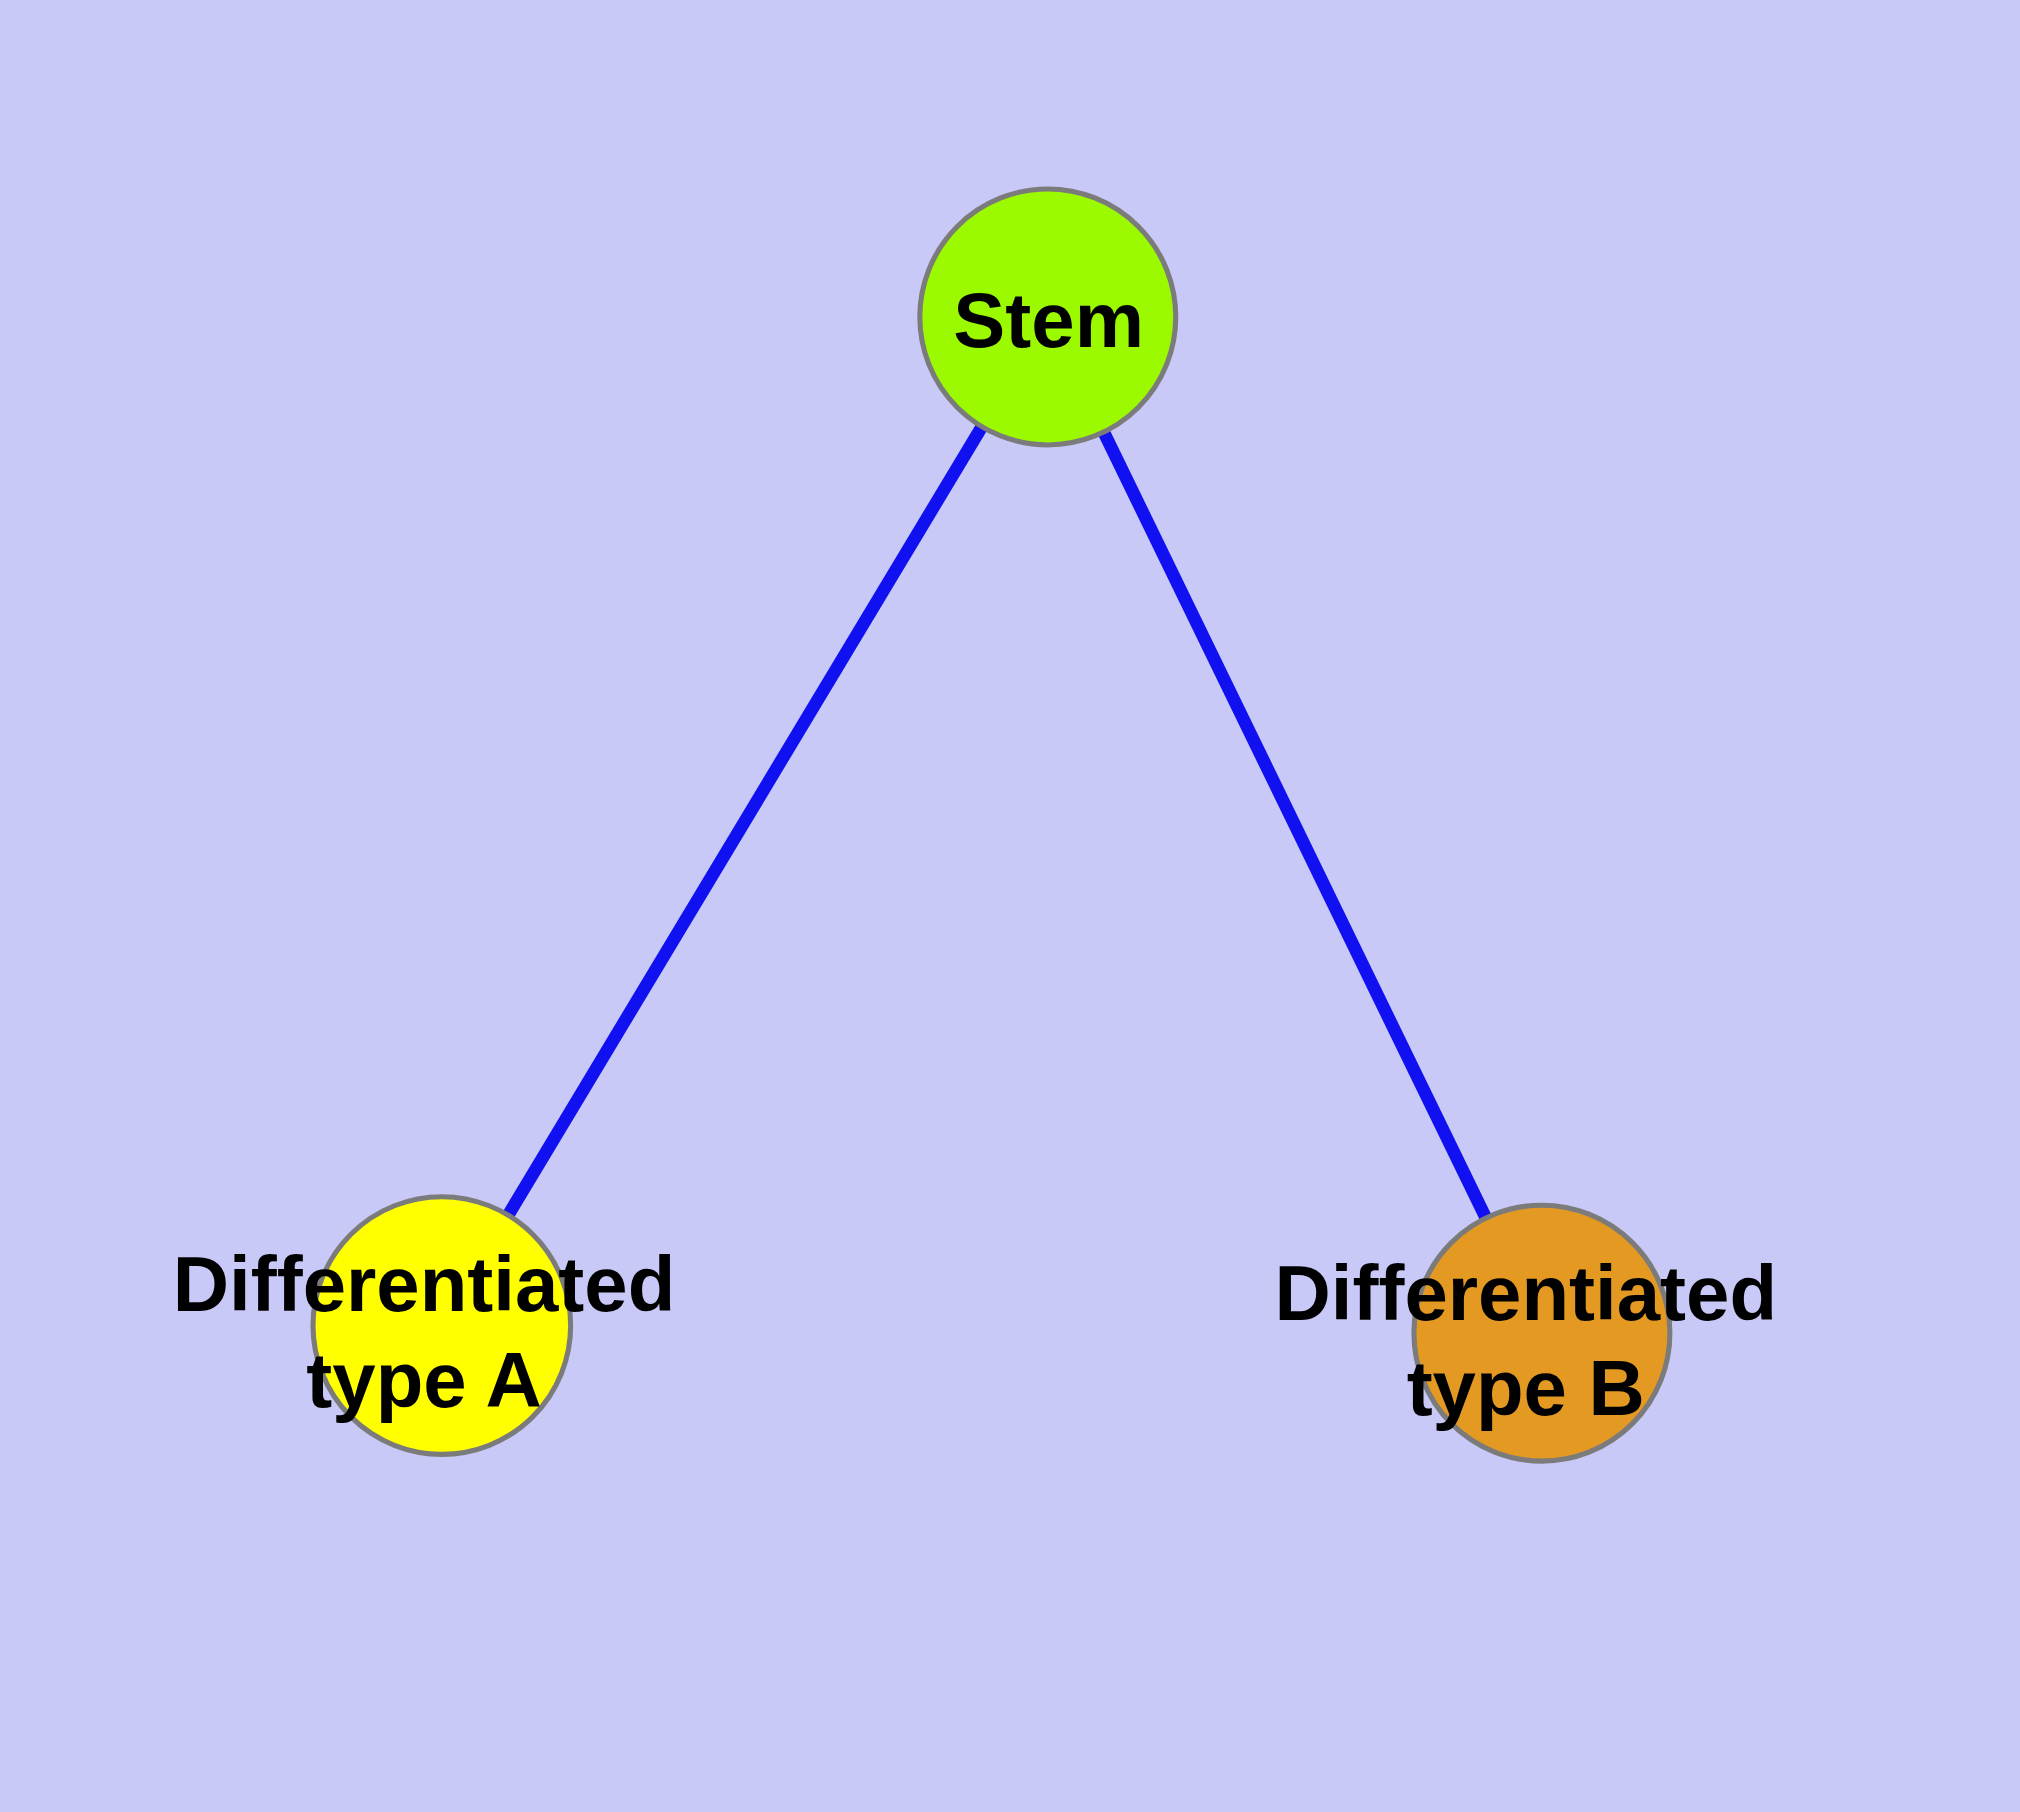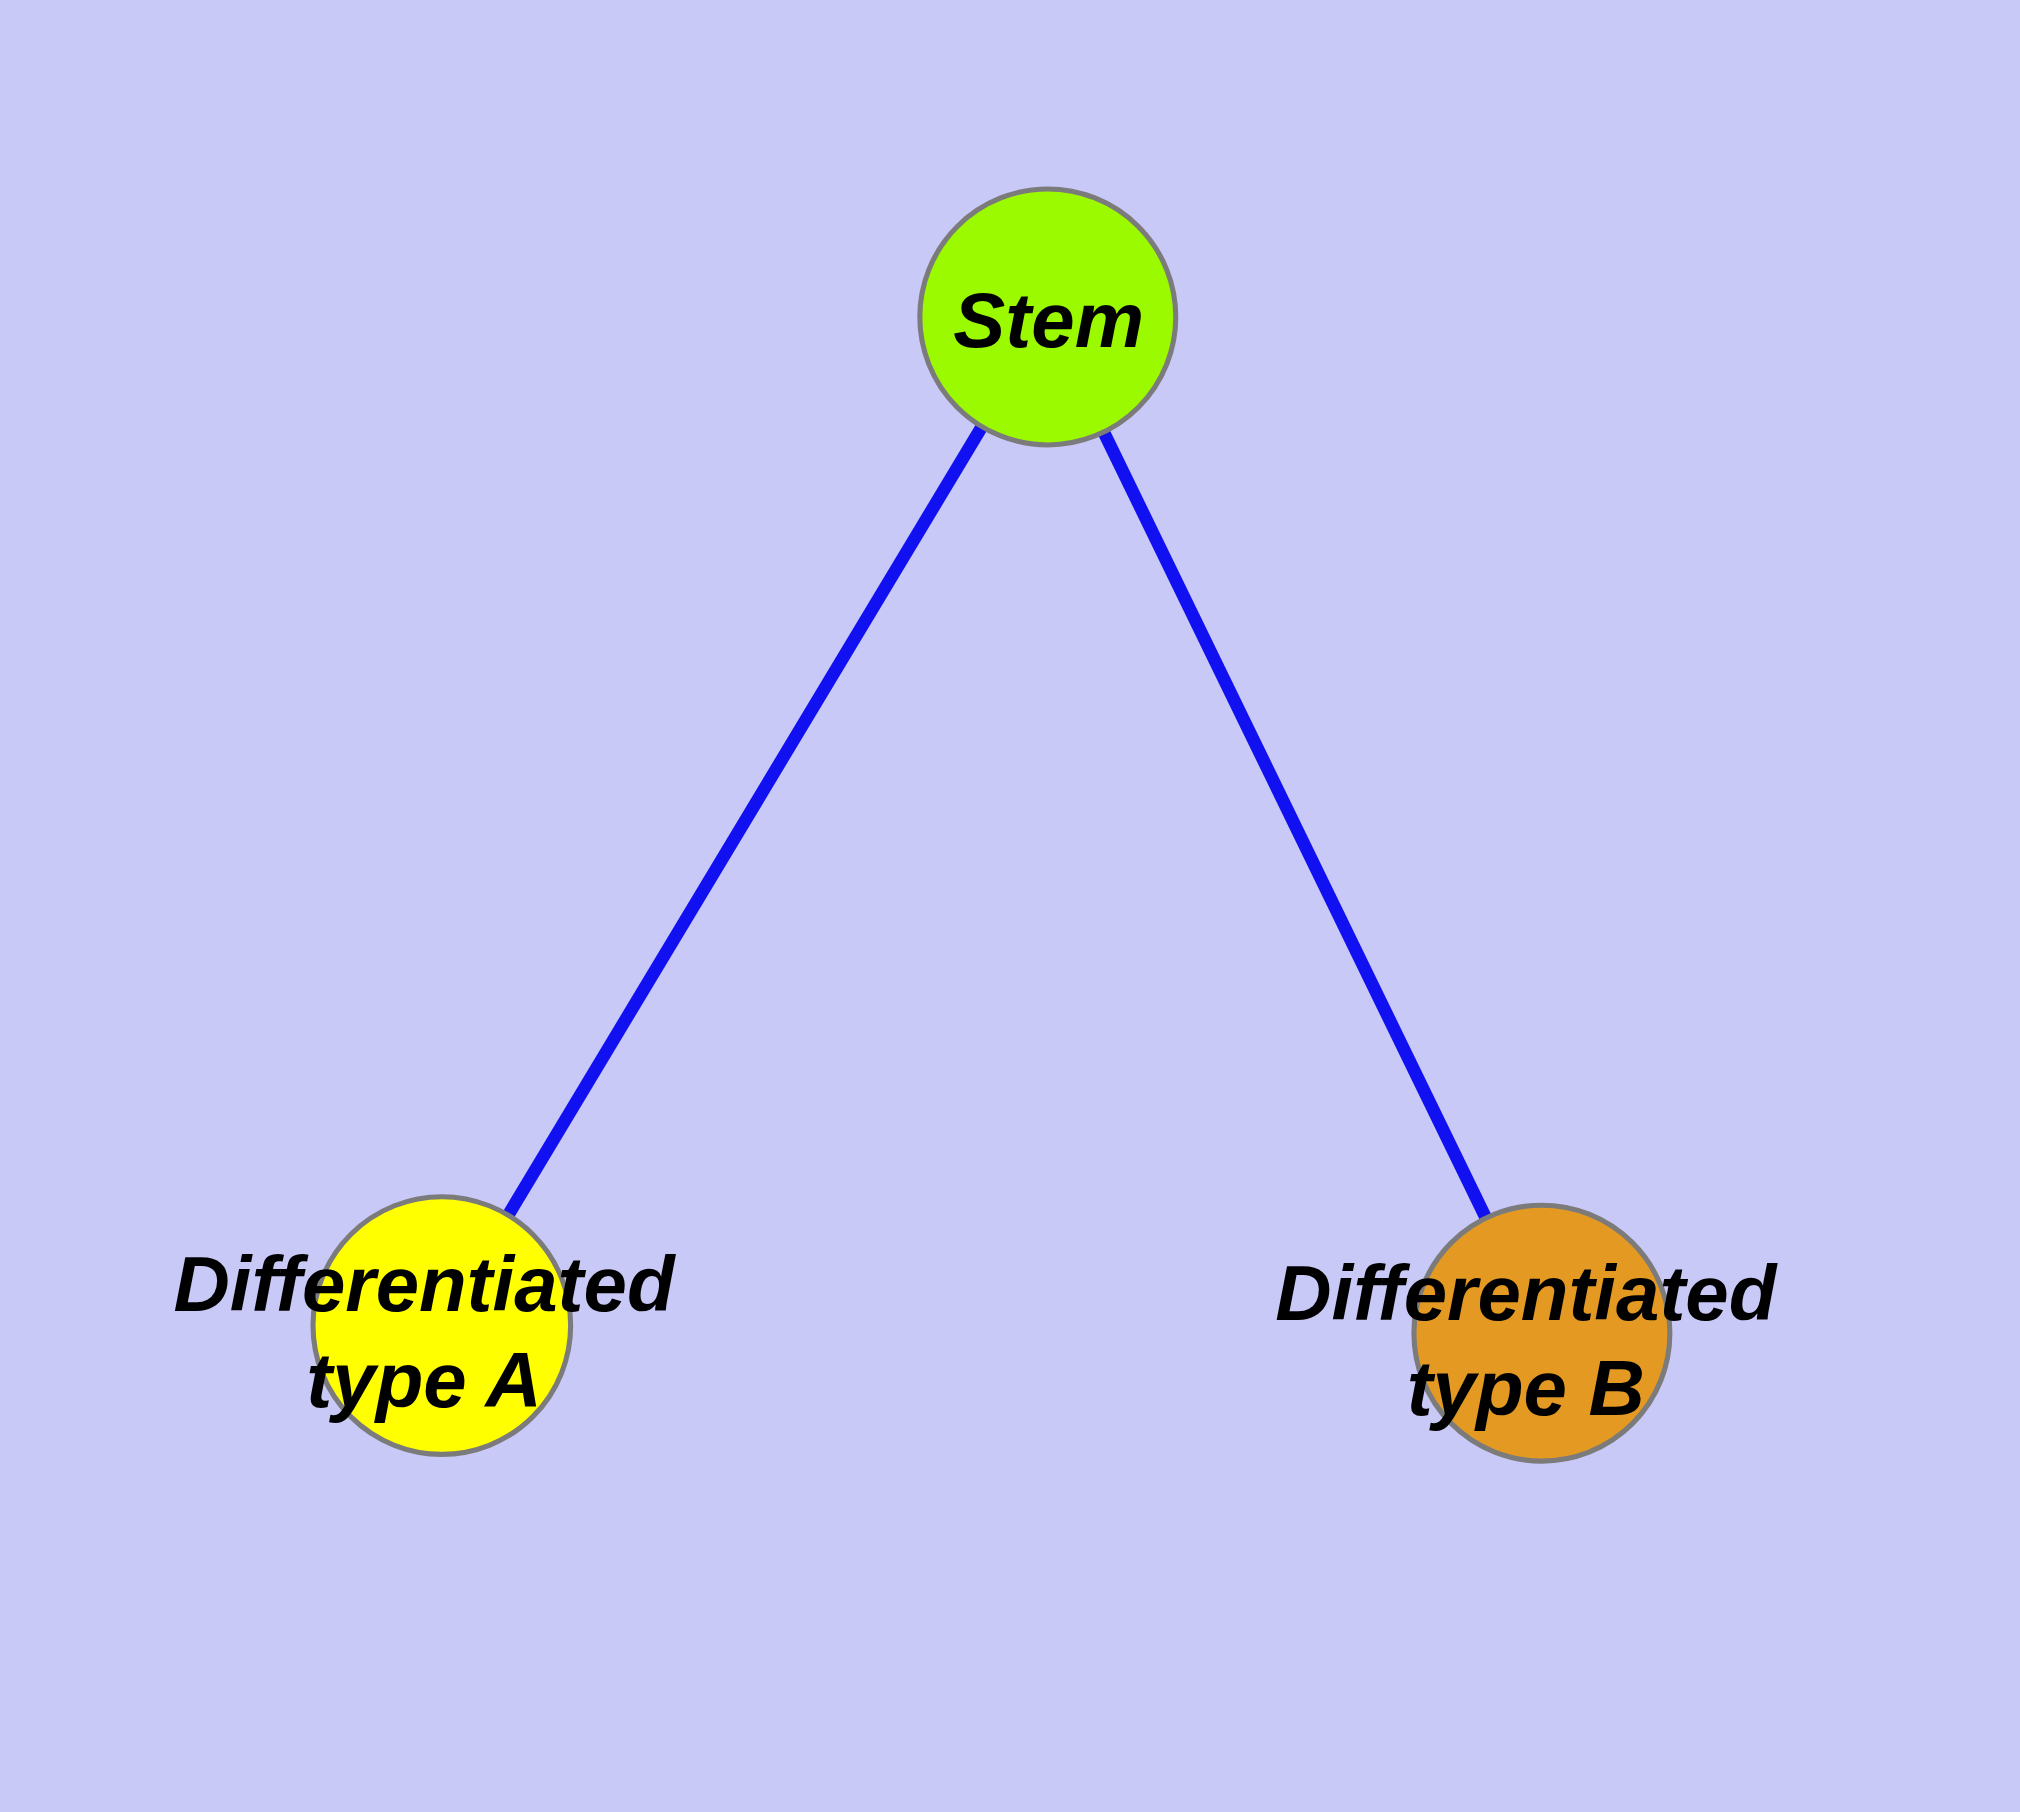--- a/index.html
+++ b/index.html
@@ -5,21 +5,20 @@
   html, body {
     margin: 0;
     padding: 0;
     background: #C9C9F8;
   }
   .diagram-wrap {
     width: 2021px;
     height: 1812px;
     overflow: hidden;
     position: relative;
-    font-style: italic;
   }
   svg {
     display: block;
   }
   .node-label {
     font-family: "Liberation Sans", sans-serif;
     font-weight: bold;
     font-size: 92px;
     text-anchor: middle;
   }

